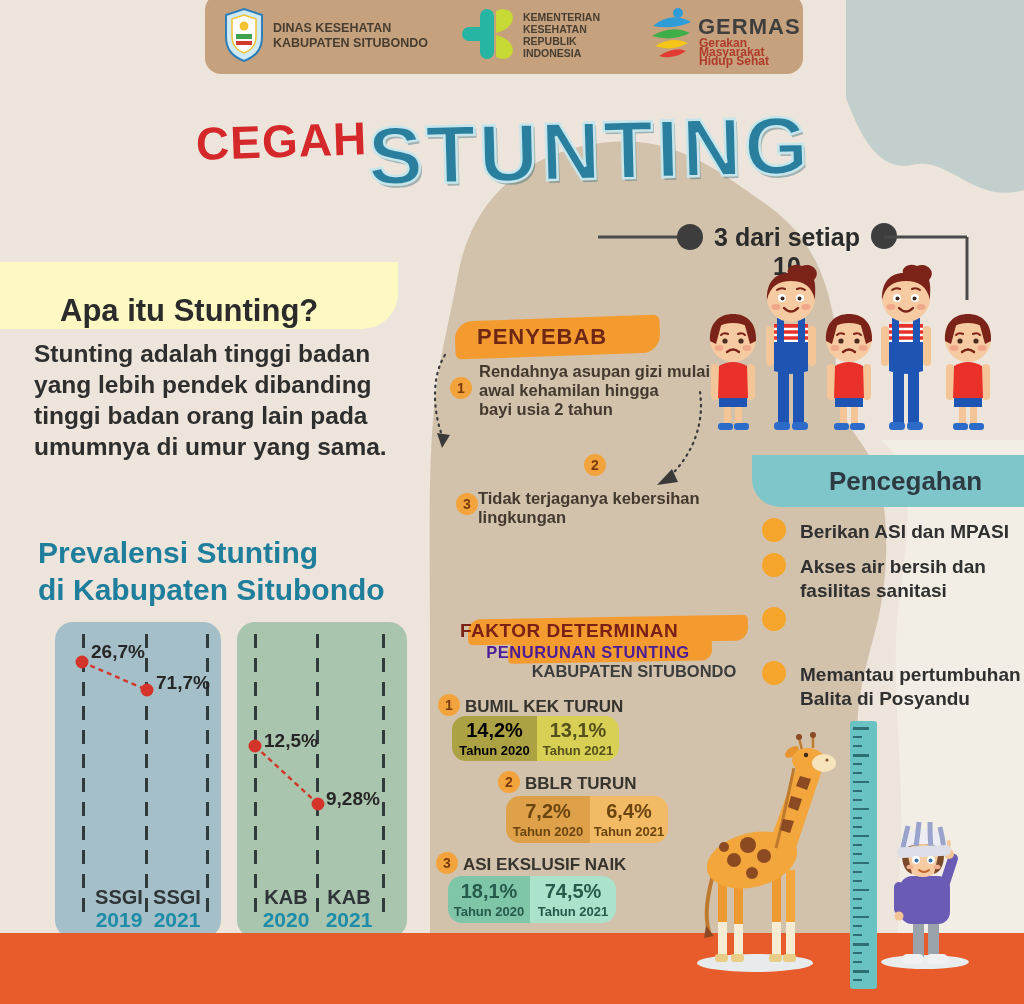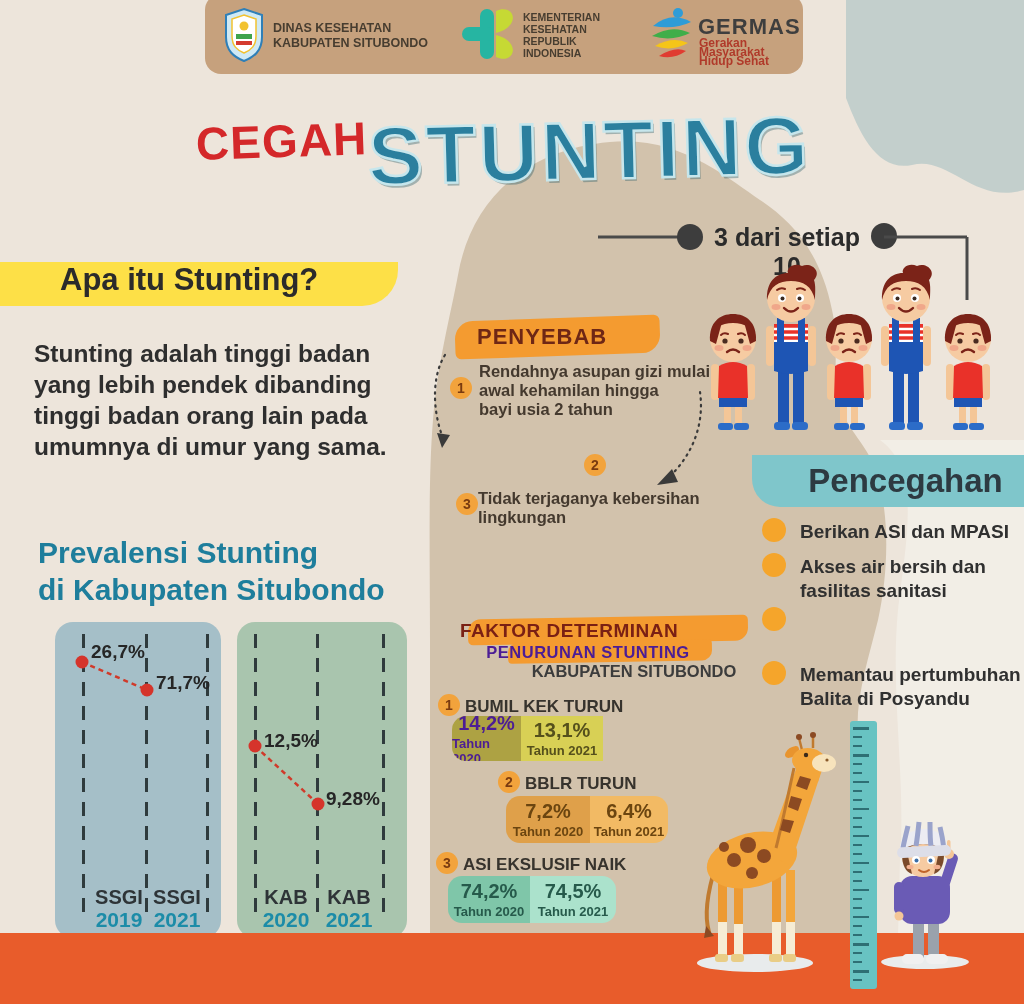--- a/index.html
+++ b/index.html
@@ -23,39 +23,39 @@
   .stunting { left:368px; top:104px; font-size:82px; font-weight:800; color:#2B7F9E;
               letter-spacing:3px; transform:rotate(-1.5deg);
               -webkit-text-stroke:2.5px #C6E6EC;
               text-shadow:2px 3px 0 rgba(23,80,95,.35); }
 
   
   .stat-text { left:707px; top:223px; width:160px; text-align:center;
                font-size:25px; font-weight:bold; color:#2B2B2B; }
 
   
-  .apa-banner { left:0; top:262px; width:398px; height:44px; background:#fde047;
-                border-radius:0 0 36px 0; display:flex; align-items:flex-start; }
+  .apa-banner { left:0; top:262px; width:398px; height:67px; background:#fef9c3;
+                border-radius:0 0 36px 0; display:flex; align-items:flex-end; }
   .apa-banner span { margin-left:60px; font-size:31px; font-weight:bold; color:#2B2B2B; }
   .apa-body { left:34px; top:338px; width:400px; font-size:24.5px; font-weight:bold;
               color:#2E2E2E; line-height:31px; }
 
   
   .brush { background:#F49B30; border-radius:18px 6px 18px 6px; }
   .penyebab-h { left:477px; top:324px; font-size:22px; font-weight:800; color:#6E2715;
                 letter-spacing:1px; }
   .num-circle { width:22px; height:22px; border-radius:50%; background:#F2A33C;
                 color:#7A3B10; font-size:14px; font-weight:bold; display:flex;
                 align-items:center; justify-content:center; }
   .pz-item { font-size:16.5px; font-weight:bold; color:#44392E; line-height:19px; }
 
   
   .pc-banner { left:752px; top:455px; width:272px; height:52px; background:#7FC6CB;
                border-radius:0 0 0 28px; display:flex; align-items:center; justify-content:center; }
-  .pc-banner span { font-size:33px; font-weight:bold; color:#2D3A41;margin-left:35px; }
+  .pc-banner span { font-size:26px; font-weight:bold; color:#2D3A41;margin-left:35px; }
   .bullet { width:24px; height:24px; border-radius:50%; background:#F5A52B; }
   .pc-item { font-size:19px; font-weight:bold; color:#303030; line-height:24px; }
 
   
   .prev-h { left:38px; top:534px; font-size:30px; font-weight:bold; color:#1E7E9C;
             line-height:37px; }
   .chart { left:55px; top:622px; width:352px; height:316px; }
   .panel { position:absolute; top:0; height:316px; border-radius:18px; }
   .vline { position:absolute; width:3px; top:12px; height:286px;
            background:repeating-linear-gradient(to bottom,#2F3B3D 0 14px,transparent 14px 24px); }
@@ -281,21 +281,21 @@
 
   <div class="abs brush" style="left:468px;top:617px;width:280px;height:26px;border-radius:13px 5px 13px 5px;transform:rotate(-1deg)"></div>
   <div class="abs brush" style="left:508px;top:641px;width:204px;height:21px;border-radius:10px 4px 10px 4px;transform:rotate(-1deg)"></div>
   <div class="abs fd-h1">FAKTOR DETERMINAN</div>
   <div class="abs fd-h2">PENURUNAN STUNTING</div>
   <div class="abs fd-h3">KABUPATEN SITUBONDO</div>
 
   <div class="abs num-circle" style="left:438px;top:694px">1</div>
   <div class="abs fd-title" style="left:465px;top:697px">BUMIL KEK TURUN</div>
   <div class="abs pill" style="left:452px;top:716px;width:167px;height:45px">
-    <div class="half" style="width:69px;background:#ADA243;color:#4c1d95">
+    <div class="half" style="width:85px;background:#ADA243;color:#000000">
       <span class="pct">14,2%</span>
       <span class="yr">Tahun 2020</span>
     </div>
     <div class="half" style="width:82px;background:#D8D055;color:#55501C">
       <span class="pct">13,1%</span>
       <span class="yr">Tahun 2021</span>
     </div>
   </div>
 
   <div class="abs num-circle" style="left:498px;top:771px">2</div>
@@ -308,21 +308,21 @@
     <div class="half" style="width:78px;background:#F2BA64;color:#6B4510">
       <span class="pct">6,4%</span>
       <span class="yr">Tahun 2021</span>
     </div>
   </div>
 
   <div class="abs num-circle" style="left:436px;top:852px">3</div>
   <div class="abs fd-title" style="left:463px;top:855px">ASI EKSLUSIF NAIK</div>
   <div class="abs pill" style="left:448px;top:876px;width:168px;height:47px">
     <div class="half" style="width:82px;background:#7FC6A9;color:#265A4B">
-      <span class="pct">74,2%</span>
+      <span class="pct">18,1%</span>
       <span class="yr">Tahun 2020</span>
     </div>
     <div class="half" style="width:86px;background:#ABE2CC;color:#265A4B">
       <span class="pct">74,5%</span>
       <span class="yr">Tahun 2021</span>
     </div>
   </div>
 
   <div class="abs orange-band"></div>
 

